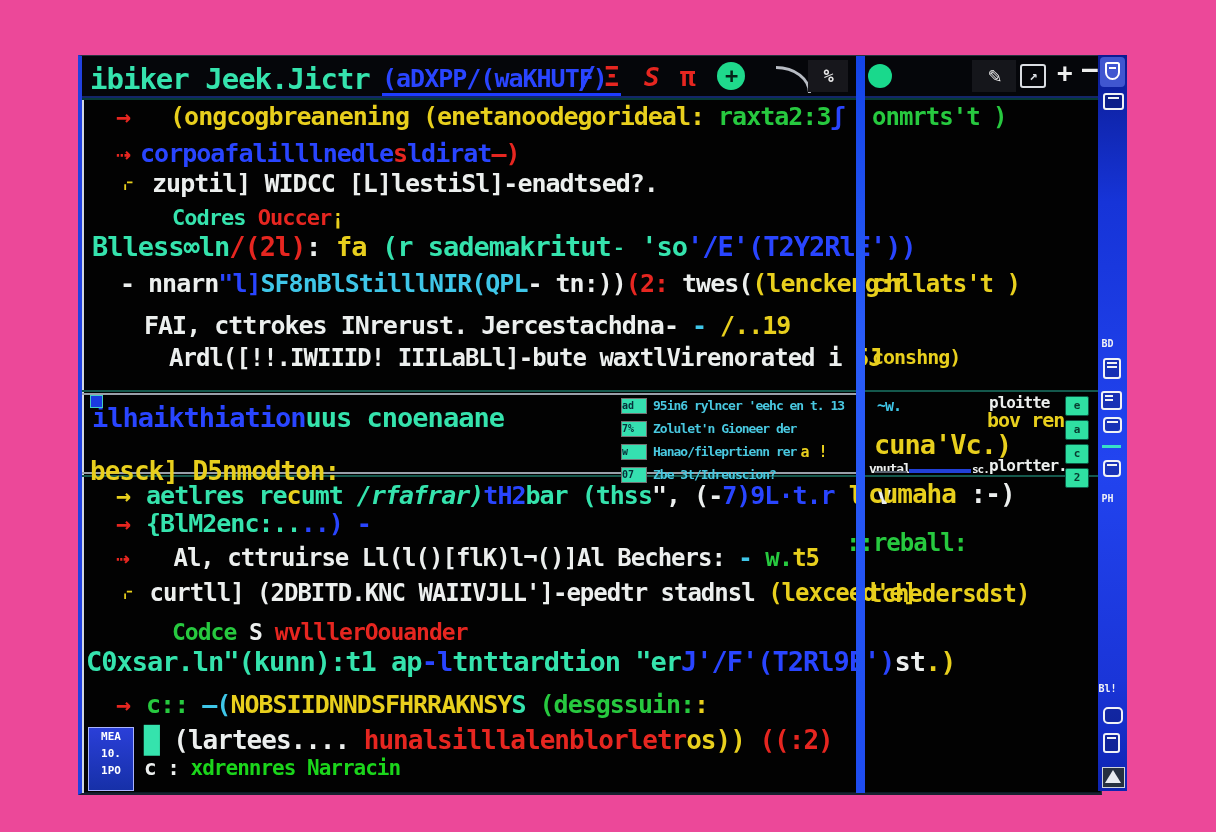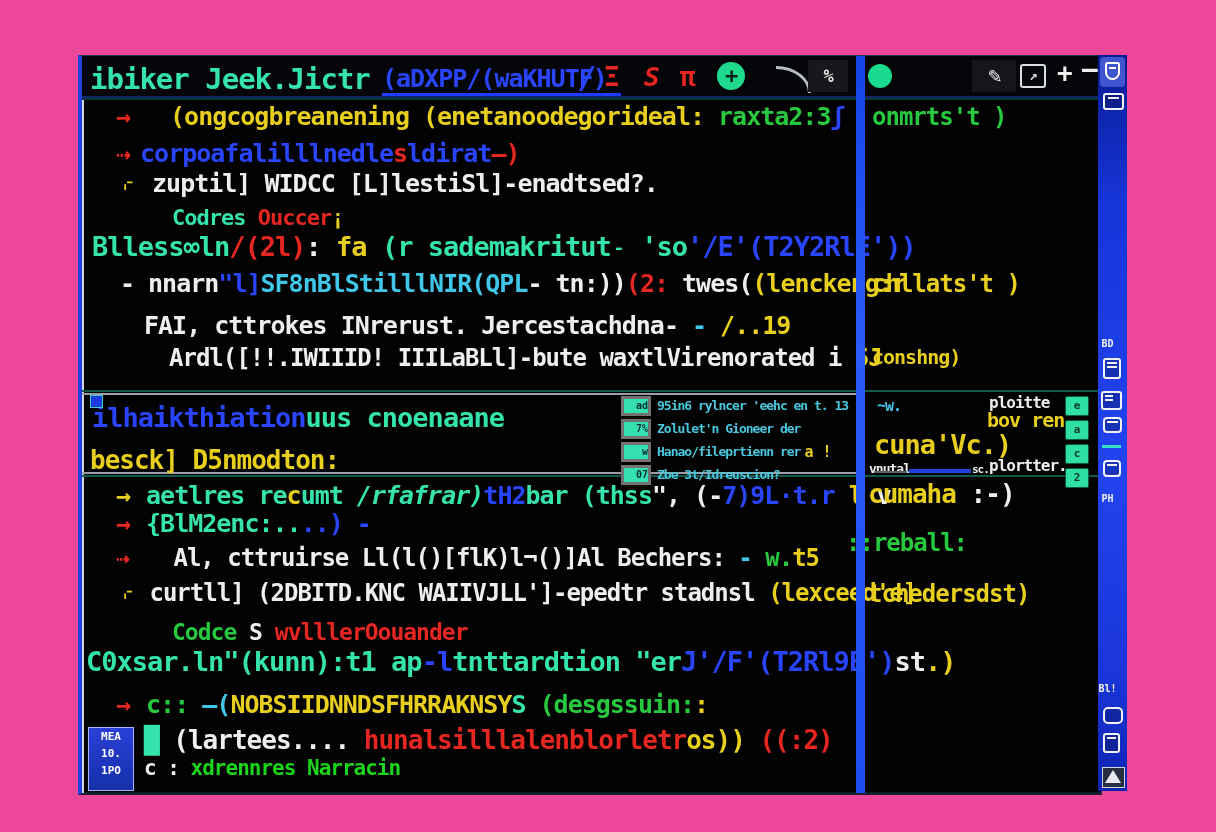--- a/index.html
+++ b/index.html
@@ -17,22 +17,22 @@
   .c-green{color:#27c93f}.c-green2{color:#1bd51b}.c-cyan{color:#3fc6e8}.c-white{color:#ecefee}
   .c-teali{color:#35e3ad;font-style:italic}.c-tealsq{color:#35e3ad}
   .sep{position:absolute;left:0;width:774px;height:2px;background:#9aa0aa;}
   .sepT{position:absolute;left:0;width:1019px;height:2px;background:#14584c;}
   #divider{position:absolute;left:774px;top:0;width:9px;height:737px;
            background:linear-gradient(180deg,#1444e8,#2a5cf8 40%,#1e4cf0);cursor:col-resize;}
   
   #badge-list{position:absolute;left:539px;top:340px;}
   .brow{display:flex;align-items:center;height:19px;margin-bottom:4px;white-space:nowrap;}
   .chip{display:inline-block;min-width:24px;height:14px;background:#35e0b0;color:#07313a;
-        font-size:10px;font-weight:bold;text-align:right;line-height:14px;margin-right:6px;
-        border:3px solid #737373;}
+        font-size:10px;font-weight:bold;text-align:left;line-height:14px;margin-right:6px;
+        border:1px solid #737373;}
   .btxt{color:#49c8e0;font-size:13px;font-weight:bold;letter-spacing:-1px;}
   .bext{color:#e8cf1d;font-size:15px;font-weight:bold;margin-left:4px;}
   
   #green-badges{position:absolute;left:983px;top:340px;}
   .gbadge{width:22px;height:18px;background:#2fe0a2;border:1px solid #0b5a46;border-radius:2px;
           margin-bottom:4px;color:#083c30;font-size:11px;font-weight:bold;text-align:center;line-height:17px;}
   
   #mid-bar{position:absolute;left:827px;top:413px;width:62px;height:4px;background:#2141d8;}
   #mid-bar2{position:absolute;left:793px;top:415px;width:32px;height:2px;background:#5a6270;}
   
@@ -107,21 +107,21 @@
     <div id="content">
         <div class="row" style="top: 48px; left: 34px; font-size: 25px;"><span class="gut c-red" style="margin-right: 40px;">→</span><span class="c-yellow">(ongcogbreanening (enetanoodegorideal: </span><span class="c-green">raxta2:3</span><span class="c-blue">ʃ</span></div>
         <div class="row" style="top: 85px; left: 34px; font-size: 25px;"><span class="gut c-red" style="margin-right: 10px;">⇢</span><span class="c-blue">corpoafalilllnedle</span><span class="c-red">s</span><span class="c-blue">ldirat</span><span class="c-red">—)</span></div>
         <div class="row" style="top: 115px; left: 36px; font-size: 25px;"><span class="gut c-yellow" style="margin-right: 20px;">⌌</span><span class="c-white">zuptil] WIDCC  [L]lestiSl]-enadtsed?.</span></div>
         <div class="row" style="top: 150px; left: 90px; font-size: 22px;"><span class="c-teal">Codres  </span><span class="c-red">Ouccer</span><span class="c-yellow">¡</span></div>
         <div class="row" style="top: 177px; left: 10px; font-size: 27px;"><span class="c-teal">Blless∞ln</span><span class="c-red">/(2l)</span><span class="c-white">: </span><span class="c-yellow">fa </span><span class="c-teal">(r sademakritut˗ 'so</span><span class="c-blue">'/E'(T2Y2RlE'))</span></div>
         <div class="row" style="top: 215px; left: 38px; font-size: 25px;"><span class="gut c-white" style="margin-right: 14px;">-</span><span class="c-white">nnarn</span><span class="c-blue">"l]</span><span class="c-cyan">SF8nBlStilllNIR(QPL</span><span class="c-white">- tn:))</span><span class="c-red">(</span><span class="c-red">2:</span><span class="c-white"> twes(</span><span class="c-yellow">(lenckeng:r</span></div>
         <div class="row" style="top: 257px; left: 62px; font-size: 25px;"><span class="c-white">FAI, cttrokes  INrerust. Jercestachdna-</span><span class="c-cyan"> - </span><span class="c-yellow">/..19</span></div>
         <div class="row" style="top: 290px; left: 87px; font-size: 24px;"><span class="c-white">Ardl([!!.IWIIID!  IIILaBLl]-bute waxtlVirenorated i </span><span class="c-yellow">5J</span></div>
         <div class="row" style="top: 348px; left: 10px; font-size: 27px;"><span class="c-blue">ilhaikthiation</span><span class="c-teal">uus cnoenaane</span></div>
-        <div class="row" style="top: 391px; left: 8px; font-size: 26px;"><span class="c-yellow">besck] D5nmodton:</span></div>
+        <div class="row" style="top: 402px; left: 8px; font-size: 26px;"><span class="c-yellow">besck] D5nmodton:</span></div>
         <div class="row" style="top: 427px; left: 34px; font-size: 25px;"><span class="gut c-yellow" style="margin-right: 16px;">→</span><span class="c-teal">aetlres re</span><span class="c-yellow">c</span><span class="c-teal">umt </span><span class="c-teali">/rfafrar)</span><span class="c-blue">tH2</span><span class="c-teal">bar (thss</span><span class="c-white">", </span><span class="c-white">(-</span><span class="c-blue">7)9L·t.r</span><span class="c-yellow"> l </span><span class="c-white">v</span></div>
         <div class="row" style="top: 455px; left: 34px; font-size: 25px;"><span class="gut c-red" style="margin-right: 16px;">→</span><span class="c-teal">{BlM2enc:..</span><span class="c-blue">..) </span><span class="c-blue">-</span></div>
         <div class="row" style="top: 490px; left: 34px; font-size: 24px;"><span class="gut c-red" style="margin-right: 44px;">⇢</span><span class="c-white">Al, cttruirse  Ll(l()[flK)l¬()]Al Bechers: </span><span class="c-cyan">- </span><span class="c-green">w.</span><span class="c-yellow">t5</span></div>
         <div class="row" style="top: 525px; left: 36px; font-size: 24px;"><span class="gut c-yellow" style="margin-right: 18px;">⌌</span><span class="c-white">curtll] (2DBITD.KNC WAIIVJLL']-epedtr stadnsl </span><span class="c-yellow">(lexceed'e]</span></div>
         <div class="row" style="top: 564px; left: 90px; font-size: 23px;"><span class="c-green">Codce </span><span class="c-white">S   </span><span class="c-red">wvlllerOouander</span></div>
         <div class="row" style="top: 592px; left: 4px; font-size: 27px;"><span class="c-teal">C0xsar.ln"(kunn):t1 ap</span><span class="c-blue">-l</span><span class="c-teal">tnttardtion "er</span><span class="c-blue">J'/F'(T2Rl9E')</span><span class="c-white">st</span><span class="c-yellow">.)</span></div>
         <div class="row" style="top: 636px; left: 34px; font-size: 25px;"><span class="gut c-red" style="margin-right: 16px;">→</span><span class="c-green">c:: </span><span class="c-cyan">—(</span><span class="c-yellow">NOBSIIDNNDSFHRRAKNSY</span><span class="c-teal">S </span><span class="c-green">(desgssuin:</span><span class="c-yellow">:</span></div>
         <div class="row" style="top: 671px; left: 62px; font-size: 26px;"><span class="c-tealsq">█ </span><span class="c-white">(lartees.... </span><span class="c-red">hunalsilllalenblorletr</span><span class="c-yellow">os))</span><span class="c-red">  ((:2)</span></div>
         <div class="row" style="top: 701px; left: 62px; font-size: 21px;"><span class="c-white">c : </span><span class="c-green2">xdrennres Narracin</span></div>
         <div class="row" style="top: 49px; left: 790px; font-size: 24px;"><span class="c-green">onmrts't )</span></div>

